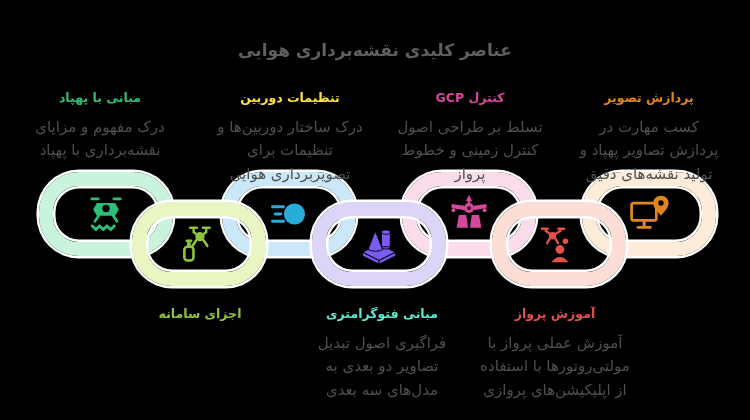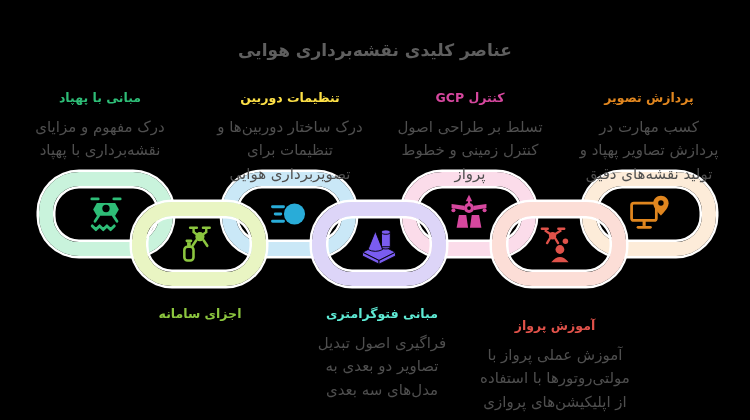--- a/index.html
+++ b/index.html
@@ -72,21 +72,21 @@
   </div>
 
   <div class="label bottom" style="left:115px">
     <h3 style="color: rgb(140, 198, 63);">اجزای سامانه</h3>
   </div>
   <div class="label bottom" style="left:297px">
     <h3 style="color: #5eead4;">مبانی فتوگرامتری</h3>
     <p>فراگیری اصول تبدیل تصاویر دو بعدی به مدل‌های سه بعدی</p>
   </div>
   <div class="label bottom" style="left:470px">
-    <h3 style="color: rgb(224, 82, 74); margin-top: 12px;">آموزش پرواز</h3>
+    <h3 style="color: rgb(224, 82, 74);">آموزش پرواز</h3>
     <p>آموزش عملی پرواز با مولتی‌روتورها با استفاده از اپلیکیشن‌های پروازی</p>
   </div>
 
   <div class="link top" style="left: 39px; border-color: rgb(201, 243, 220);">
     <span style="color: rgb(46, 189, 119);">
       <svg viewBox="0 0 48 48" fill="currentColor" stroke="none">
         <rect x="7" y="6" width="10" height="3" rx="1.5"></rect>
         <rect x="31" y="6" width="10" height="3" rx="1.5"></rect>
         <path d="M14 12 L34 12 L38 19 L34 26 L14 26 L10 19 Z"></path>
         <circle cx="24" cy="18" r="4" fill="#000"></circle>

